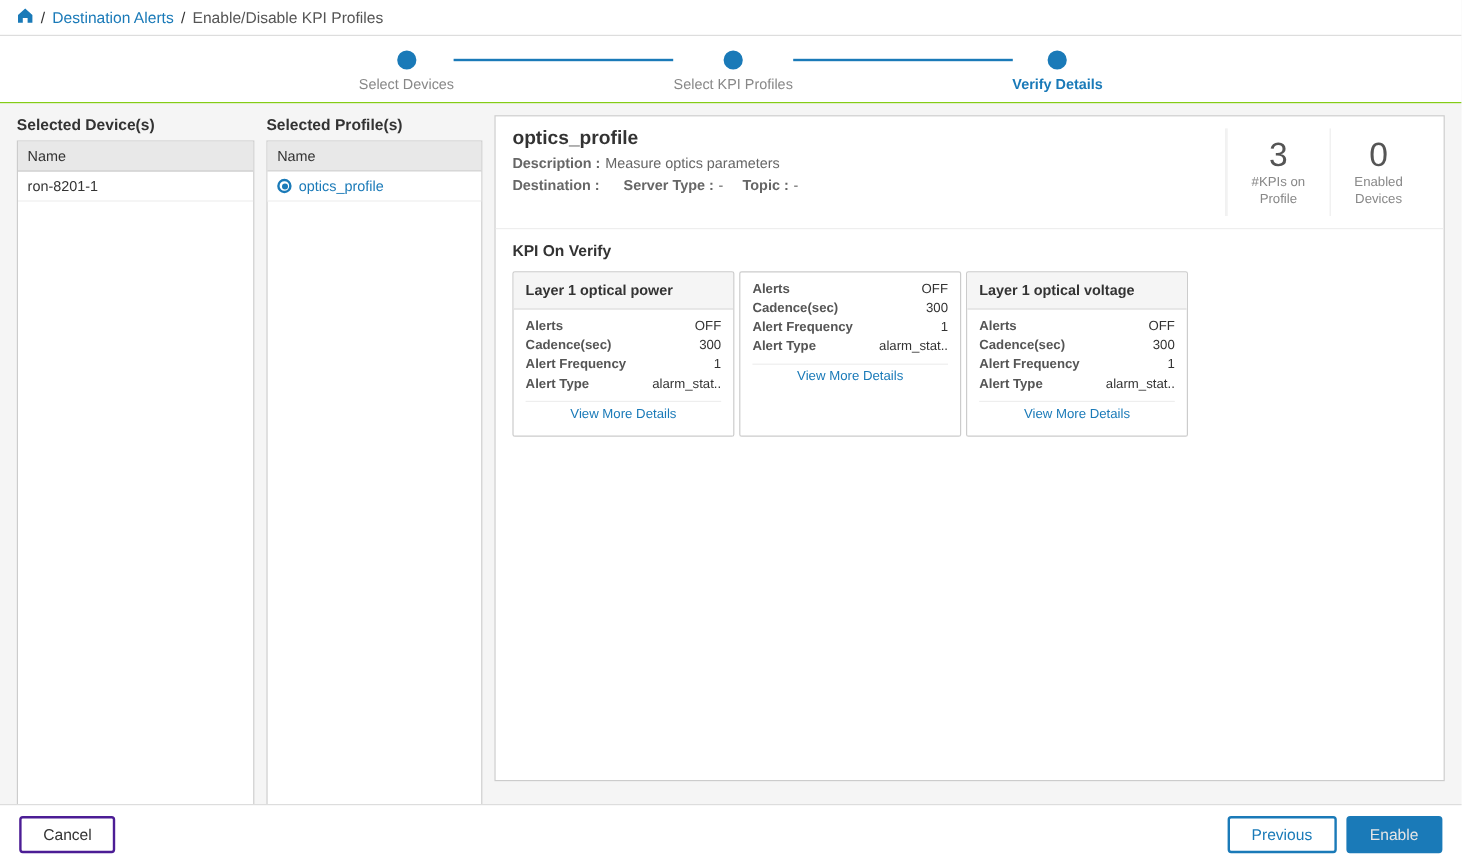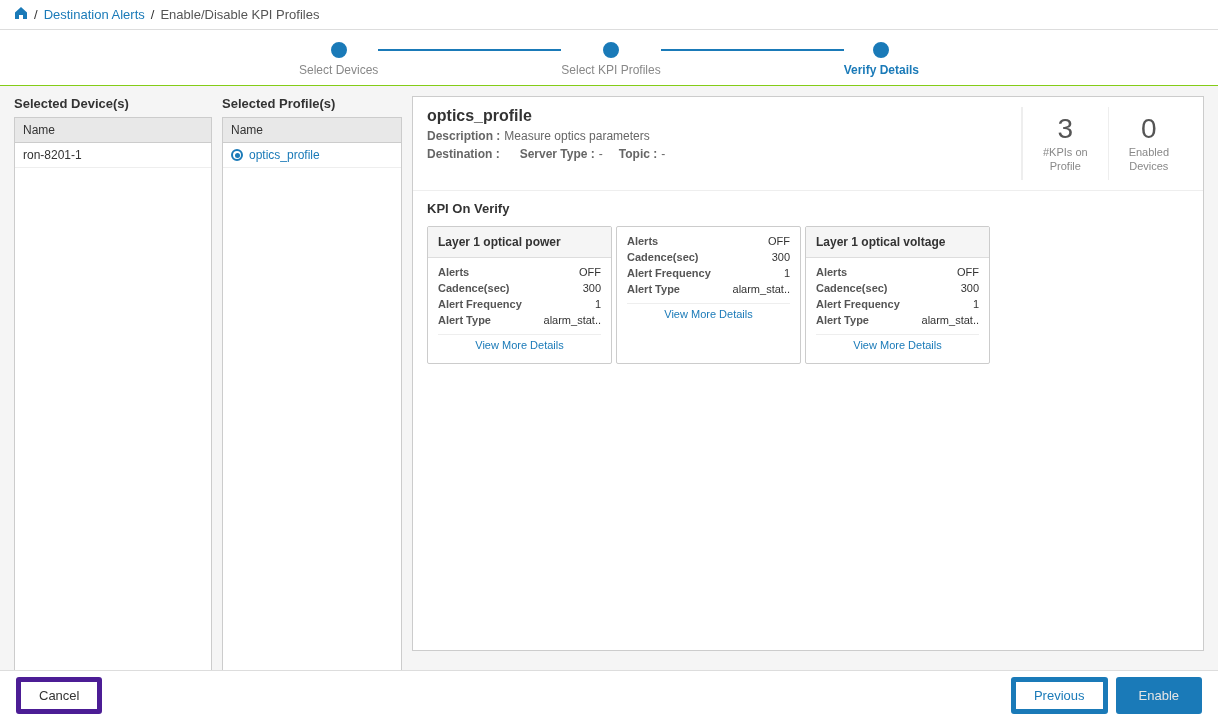--- a/index.html
+++ b/index.html
@@ -211,21 +211,21 @@
       display: flex;
       justify-content: space-between;
       align-items: center;
       height: 50px;
     }
     .btn {
       padding: 6px 18px;
       font-size: 13px;
       border-radius: 3px;
       cursor: pointer;
-      border: 5px solid #4c1d95;
+      border: 2px solid #4c1d95;
     }
     .btn-default { background: #fff; color: #333; }
     .btn-secondary { background: #fff; color: #1a7ab8; border-color: #1a7ab8; }
     .btn-primary { background: #1a7ab8; color: #e5e5e5; border-color: #1a7ab8; }
 
     .footer-right { display: flex; gap: 8px; }
     .stepper-wrapper {
       display: flex;
       align-items: flex-start;
       justify-content: center;

